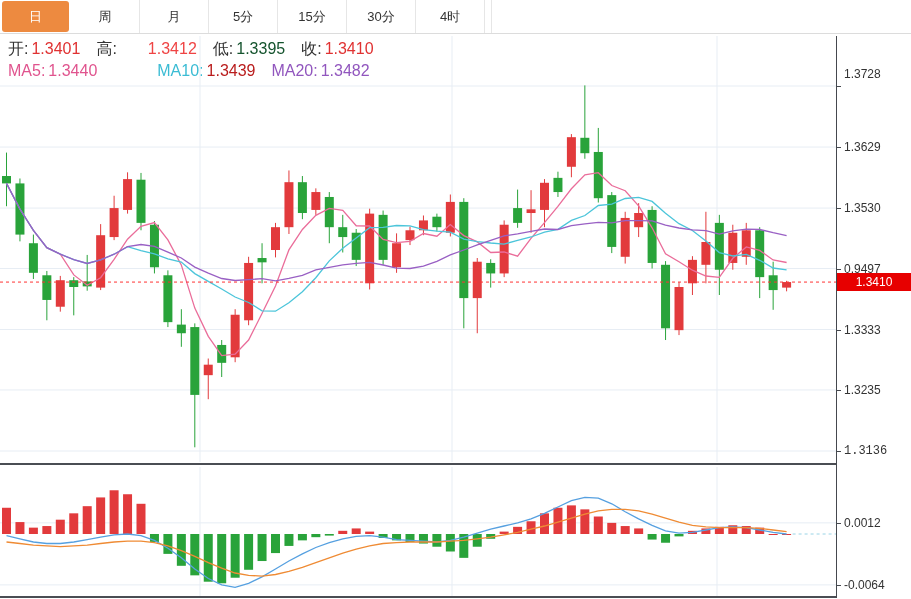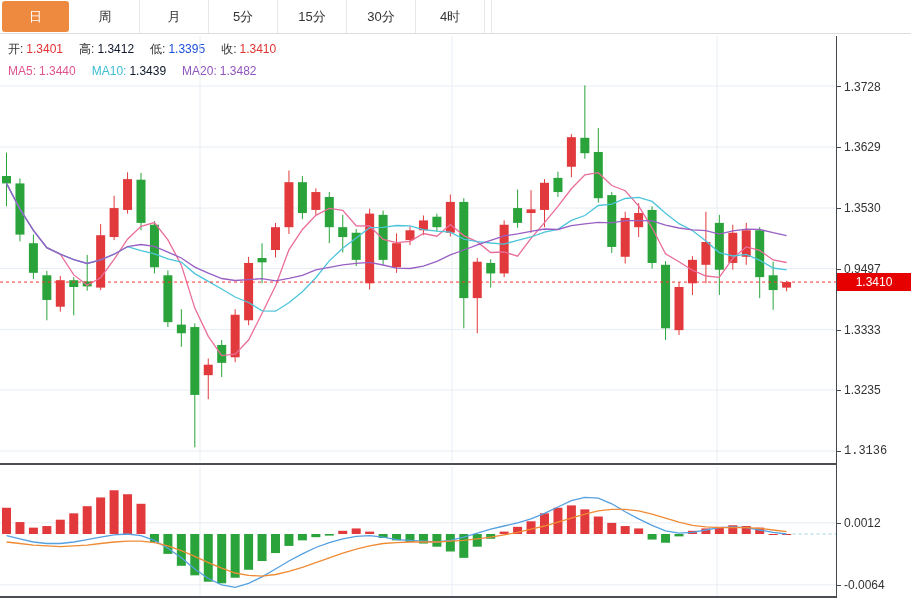--- a/index.html
+++ b/index.html
@@ -7,21 +7,21 @@
        font-family:"Liberation Sans","DejaVu Sans",sans-serif;-webkit-font-smoothing:antialiased;}
   
   .tabbar{position:absolute;top:0;left:0;width:911px;height:34px;display:flex;
           border-bottom:1px solid #dcdcdc;box-sizing:border-box;background:#fff;}
   .tab{width:69px;box-sizing:border-box;border-right:1px solid #e6e6e6;display:flex;
        align-items:center;justify-content:center;font-size:13px;color:#333;cursor:pointer;}
   .tab.active{background:#ed8a40;color:#fff;border-radius:3px;border-right:none;
        margin:1px 2px;width:67px;}
   .tab-filler{flex:1;border-left:1px solid #e6e6e6;margin-left:6px;}
   
-  .legendrow{position:absolute;left:8px;display:flex;font-size:12px;line-height:14px;white-space:nowrap;}
+  .legendrow{position:absolute;left:8px;display:flex;font-size:16px;line-height:14px;white-space:nowrap;}
   .legendrow .item{margin-right:16px;}
   .legendrow .lab{color:#333;margin-right:3px;}
   
   .mainsvg{position:absolute;left:0;top:36px;}
   .macdsvg{position:absolute;left:0;top:467px;}
   .sep{position:absolute;left:0;top:463px;width:836px;height:2px;background:#4a4d53;}
   .botline{position:absolute;left:0;top:596px;width:836px;height:2px;background:#4a4d53;}
   
   .axiscol{position:absolute;left:836px;top:36px;width:74px;height:562px;
            border-left:1px solid #45484e;border-right:1px solid #d9d9d9;background:#fff;}
@@ -40,27 +40,27 @@
       <div class="tab">月</div>
       <div class="tab">5分</div>
       <div class="tab">15分</div>
       <div class="tab">30分</div>
       <div class="tab">4时</div>
       <div class="tab-filler"></div>
     </div>
 
   <div class="legendrow" id="ohlc-legend" style="top:42px;">
       <div class="item"><span class="lab">开:</span><span style="color: rgb(224, 50, 50);">1.3401</span></div>
-      <div class="item"><span class="lab">高:</span><span style="color: #0f172a;">1.3412</span></div>
-      <div class="item"><span class="lab">低:</span><span style="color: #1d4ed8;">1.3395</span></div>
+      <div class="item"><span class="lab">高:</span><span style="color: #ef4444; margin-left: 28px;">1.3412</span></div>
+      <div class="item"><span class="lab">低:</span><span style="color: #14532d;">1.3395</span></div>
       <div class="item"><span class="lab">收:</span><span style="color: rgb(224, 50, 50);">1.3410</span></div>
     </div>
   <div class="legendrow" id="ma-legend" style="top:64px;">
       <div class="item"><span class="lab" style="color: rgb(224, 84, 142);">MA5:</span><span style="color: rgb(224, 84, 142);">1.3440</span></div>
-      <div class="item"><span class="lab" style="color: rgb(59, 188, 212);">MA10:</span><span style="color: #0f172a; text-align: right;">1.3439</span></div>
+      <div class="item"><span class="lab" style="color: rgb(59, 188, 212); margin-left: 44px;">MA10:</span><span style="color: #b91c1c; text-align: right;">1.3439</span></div>
       <div class="item"><span class="lab" style="color: rgb(145, 86, 190);">MA20:</span><span style="color: rgb(145, 86, 190); text-align: center;">1.3482</span></div>
     </div>
 
   <svg class="mainsvg" id="mainsvg" width="836" height="426">
       <line x1="0" y1="50" x2="836" y2="50" stroke="#e7edf4" stroke-width="1"></line>
       <line x1="0" y1="111.03885135135155" x2="836" y2="111.03885135135155" stroke="#e7edf4" stroke-width="1"></line>
       <line x1="0" y1="172.0777027027031" x2="836" y2="172.0777027027031" stroke="#e7edf4" stroke-width="1"></line>
       <line x1="0" y1="232.50000000000068" x2="836" y2="232.50000000000068" stroke="#e7edf4" stroke-width="1"></line>
       <line x1="0" y1="293.53885135135226" x2="836" y2="293.53885135135226" stroke="#e7edf4" stroke-width="1"></line>
       <line x1="0" y1="353.96114864864984" x2="836" y2="353.96114864864984" stroke="#e7edf4" stroke-width="1"></line>
@@ -381,21 +381,21 @@
       <polyline points="6.5,68.6 19.9,71.8 33.4,75.0 46.8,76.5 60.3,76.5 73.8,75.0 87.2,72.6 100.6,70.2 114.1,67.8 127.5,67.0 141.0,68.6 154.4,73.4 167.9,81.3 181.3,90.8 194.8,102.0 208.3,111.5 221.7,117.9 235.1,120.3 248.6,116.3 262.0,109.9 275.5,102.0 288.9,94.0 302.4,86.9 315.8,80.5 329.3,75.7 342.8,71.8 356.2,69.4 369.6,68.6 383.1,70.2 396.5,72.6 410.0,73.4 423.4,74.2 436.9,75.0 450.3,73.4 463.8,70.2 477.3,66.2 490.7,62.2 504.1,59.0 517.6,55.9 531.0,51.9 544.5,46.3 557.9,40.0 571.4,33.6 584.9,30.4 598.3,31.2 611.8,36.8 625.2,44.7 638.6,51.9 652.1,58.3 665.5,63.8 679.0,66.2 692.4,65.4 705.9,63.0 719.3,60.6 732.8,59.8 746.3,60.6 759.7,63.0 773.1,65.4 786.6,67.0" fill="none" stroke="#56a0e0" stroke-width="1.3"></polyline>
       <polyline points="6.5,75.0 19.9,76.5 33.4,78.1 46.8,78.9 60.3,79.7 73.8,78.9 87.2,78.1 100.6,76.5 114.1,75.0 127.5,74.2 141.0,74.2 154.4,75.7 167.9,78.9 181.3,83.7 194.8,89.3 208.3,95.6 221.7,101.2 235.1,106.0 248.6,108.3 262.0,109.1 275.5,107.5 288.9,104.4 302.4,100.4 315.8,95.6 329.3,90.8 342.8,86.1 356.2,82.1 369.6,78.9 383.1,76.5 396.5,75.7 410.0,75.0 423.4,75.0 436.9,75.0 450.3,74.2 463.8,73.4 477.3,71.8 490.7,70.2 504.1,67.8 517.6,65.4 531.0,62.2 544.5,59.0 557.9,55.1 571.4,51.1 584.9,47.1 598.3,43.9 611.8,42.4 625.2,42.4 638.6,43.9 652.1,47.1 665.5,51.1 679.0,55.1 692.4,58.3 705.9,59.8 719.3,60.6 732.8,60.6 746.3,60.6 759.7,61.4 773.1,63.0 786.6,64.6" fill="none" stroke="#ef8b34" stroke-width="1.3"></polyline>
       <line x1="792.5999999999999" y1="67" x2="836" y2="67" stroke="#9ad4e6" stroke-width="1" stroke-dasharray="3 3"></line>
     </svg>
 
   <div class="botline"></div>
 
   <div class="axiscol" id="axiscol">
     <div class="badge" id="badge" style="top: 237.064px; background: rgb(231, 0, 0);">1.3410</div>
   <div class="tickmark" style="top: 50px;"></div>
-      <div class="ticklab" style="top: 51px;">1.3728</div>
+      <div class="ticklab" style="top: 38px;">1.3728</div>
       <div class="tickmark" style="top: 111.039px;"></div>
       <div class="ticklab" style="top: 111.039px;">1.3629</div>
       <div class="tickmark" style="top: 172.078px;"></div>
       <div class="ticklab" style="top: 172.078px;">1.3530</div>
       <div class="tickmark" style="top: 232.5px;"></div>
       <div class="ticklab" style="top: 232.5px;">0.9497</div>
       <div class="tickmark" style="top: 293.539px;"></div>
       <div class="ticklab" style="top: 293.539px;">1.3333</div>
       <div class="tickmark" style="top: 353.961px;"></div>
       <div class="ticklab" style="top: 353.961px;">1.3235</div>

